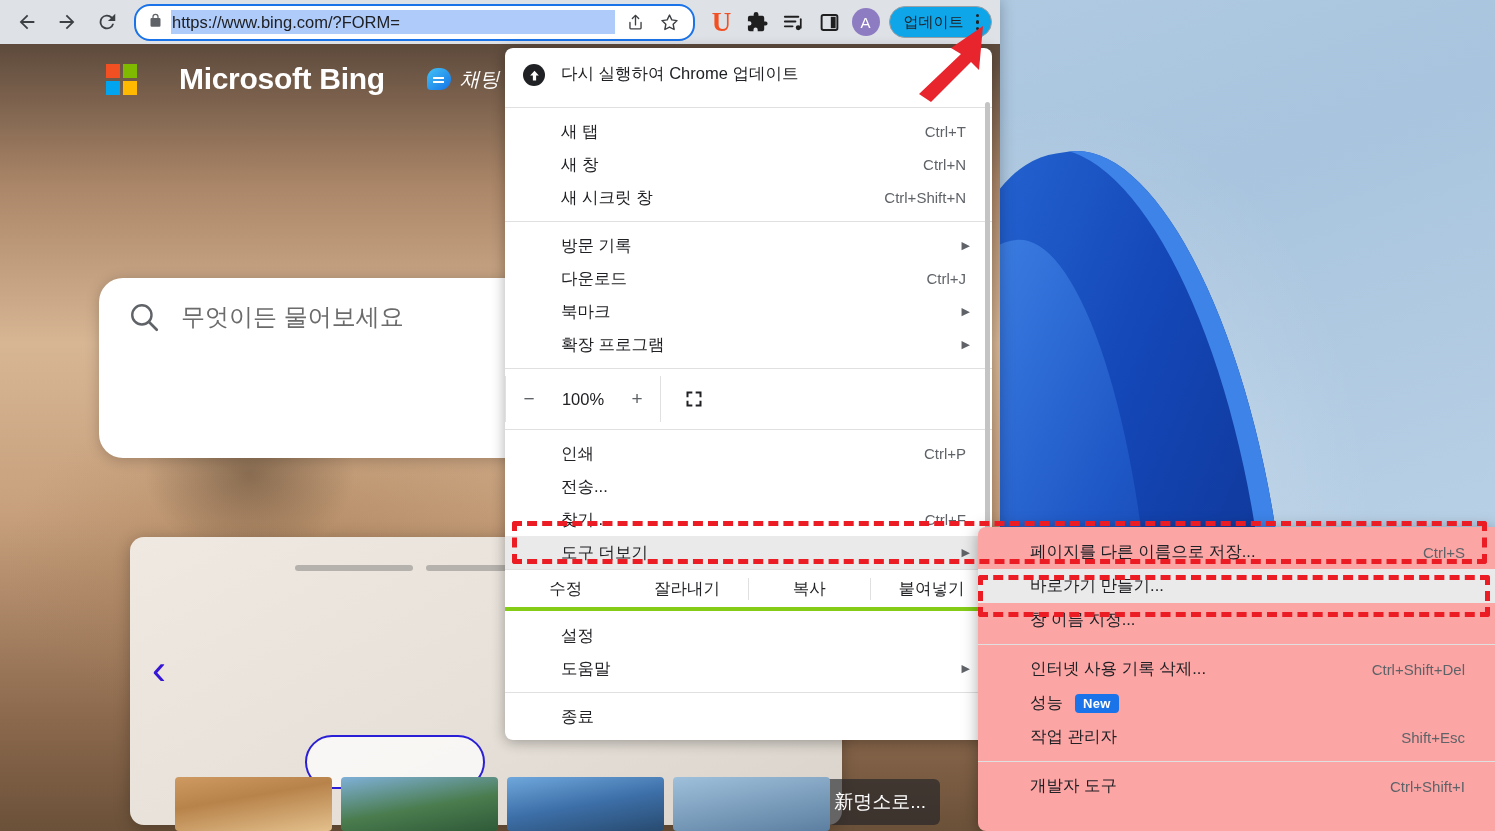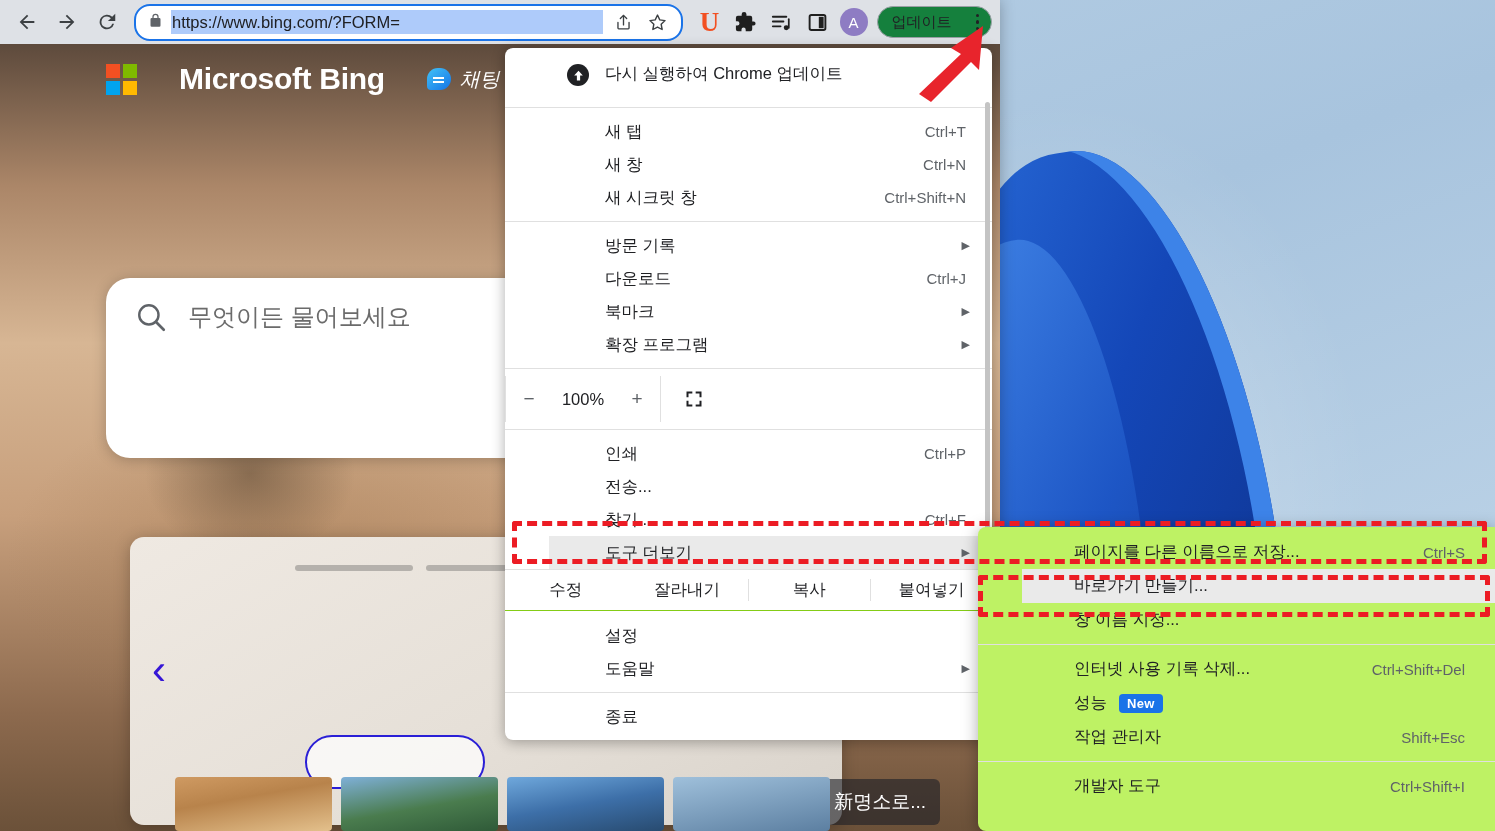--- a/index.html
+++ b/index.html
@@ -84,22 +84,22 @@
   .omni-act { flex:none; width:26px; display:flex; justify-content:center; cursor:pointer; }
 
   .tb-icon { width:34px; height:34px; display:flex; align-items:center; justify-content:center; flex:none; cursor:pointer; }
   #u-ext { color:#f25022; font-size:27px; font-weight:600; font-family:"Liberation Serif",serif; line-height:1; }
   #avatar {
     width:28px; height:28px; border-radius:50%; background:#8e7cc3;
     color:#fff; font-size:15px; display:flex; align-items:center; justify-content:center;
     flex:none; margin:0 3px; cursor:pointer;
   }
   #update-pill {
-    height:32px; border:1px solid #9aa0a6; border-radius:16px; background:#15803d;
-    display:flex; align-items:center; gap:20px; padding:0 8px 0 14px; margin-left:4px;
+    height:32px; border:1px solid #9aa0a6; border-radius:16px; background:#0ea5e9;
+    display:flex; align-items:center; gap:8px; padding:0 8px 0 14px; margin-left:4px;
     font-size:15px; color:#202124; flex:none; cursor:pointer; white-space:nowrap;
   }
   .kebab { display:flex; flex-direction:column; gap:3px; padding:2px 4px; }
   .kebab i { width:3.5px; height:3.5px; border-radius:50%; background:#202124; display:block; }
 
   
   #page { position:absolute; left:0; top:44px; width:1000px; height:787px; overflow:hidden; }
   #page-bg {
     position:absolute; inset:0;
     background:
@@ -124,21 +124,21 @@
   #bing-wordmark { color:#fff; font-size:30px; font-weight:600; letter-spacing:-.3px; }
   #chat-link { display:flex; align-items:center; gap:9px; color:#fff; font-size:20px;font-style:italic; }
   #chat-bubble {
     width:24px; height:22px; border-radius:11px 11px 11px 4px;
     background:linear-gradient(140deg,#42c3f7,#1573e6);
     display:flex; align-items:center; justify-content:center;
   }
   #chat-bubble span { width:11px; height:2px; background:#fff; box-shadow:0 4px 0 #fff; display:block; margin-top:-3px;}
 
   #search-box {
-    position:absolute; left:106px; top:234px; width:640px; height:180px;
+    position:absolute; left:99px; top:234px; width:640px; height:180px;
     background:#fff; border-radius:24px; box-shadow:0 2px 14px rgba(0,0,0,.22);
   }
   #search-row { display:flex; align-items:center; gap:20px; padding:22px 0 0 28px; }
   #search-placeholder { font-size:24px; color:#6b6b6b; }
 
   #promo-card {
     position:absolute; left:130px; top:493px; width:712px; height:288px;
     background:linear-gradient(150deg,#efe9e2 0%,#e6e0d8 55%,#d9d3cb 100%);
     border-radius:14px; box-shadow:0 3px 16px rgba(0,0,0,.25);
   }
@@ -183,21 +183,21 @@
 
   
   #main-menu {
     position:absolute; left:505px; top:48px; width:487px; height:692px;
     background:#fff; border-radius:8px;
     box-shadow:0 2px 14px rgba(0,0,0,.32); overflow:hidden;
     font-size:16.5px; color:#202124;
   }
   .mi {
     position:relative; height:33px; display:flex; align-items:center;
-    padding:0 22px 0 56px; cursor:pointer; white-space:nowrap;margin-left:44px;
+    padding:0 22px 0 56px; cursor:pointer; white-space:nowrap;
   }
   .mi .accel { margin-left:auto; color:#5f6368; font-size:15px; padding-right:4px; }
   .mi .caret { margin-left:auto; color:#5f6368; font-size:11px; }
   .sep { height:1px; background:#e0e0e0; margin:7px 0; }
 
   #update-item { height:52px; padding-left:56px; font-size:16.5px; }
   #update-badge {
     position:absolute; left:18px; top:16px; width:22px; height:22px; border-radius:50%;
     background:#202124; display:flex; align-items:center; justify-content:center;
   }
@@ -205,32 +205,32 @@
 
   
   #zoom-row { display:flex; align-items:center; height:46px; }
   #zoom-label { padding-left:56px; font-size:16.5px; flex:1; }
   .zoom-ctrl { display:flex; align-items:center; border-left:1px solid #e0e0e0; height:46px; }
   #zoom-minus,#zoom-plus { width:46px; text-align:center; color:#5f6368; font-size:19px; cursor:pointer; }
   #zoom-value { width:62px; text-align:center; font-size:16.5px; }
   #fullscreen-btn { width:66px; display:flex; align-items:center; justify-content:center; border-left:1px solid #e0e0e0; height:46px; cursor:pointer; }
 
   
-  #edit-row { display:flex; align-items:center; height:42px; border-top:1px solid #e0e0e0; border-bottom:1px solid #84cc16; }
+  #edit-row { display:flex; align-items:center; height:42px; border-top:1px solid #e0e0e0; border-bottom:4px solid #84cc16; }
   #edit-row .cell { flex:1; text-align:center; font-size:16.5px; cursor:pointer; }
   #edit-row .cell + .cell { border-left:1px solid #e0e0e0; }
   #edit-row .label { flex:1; text-align:center; font-size:16.5px; }
 
   
   .highlight-row { background:#eaeaea; }
 
   
   #submenu {
     position:absolute; left:978px; top:527px; width:517px; height:304px;
-    background:#bef264; border-radius:8px 0 0 8px;
+    background:#fca5a5; border-radius:8px 0 0 8px;
     box-shadow:0 2px 16px rgba(0,0,0,.34); overflow:hidden;
     font-size:16.5px; color:#202124;
   }
   #submenu .mi { padding:0 26px 0 52px; height:34px; }
   #new-badge {
     background:#1a73e8; color:#fff; font-size:13px; font-weight:700;
     border-radius:4px; padding:2px 8px; margin-left:12px; letter-spacing:.3px;
   }
 
   

